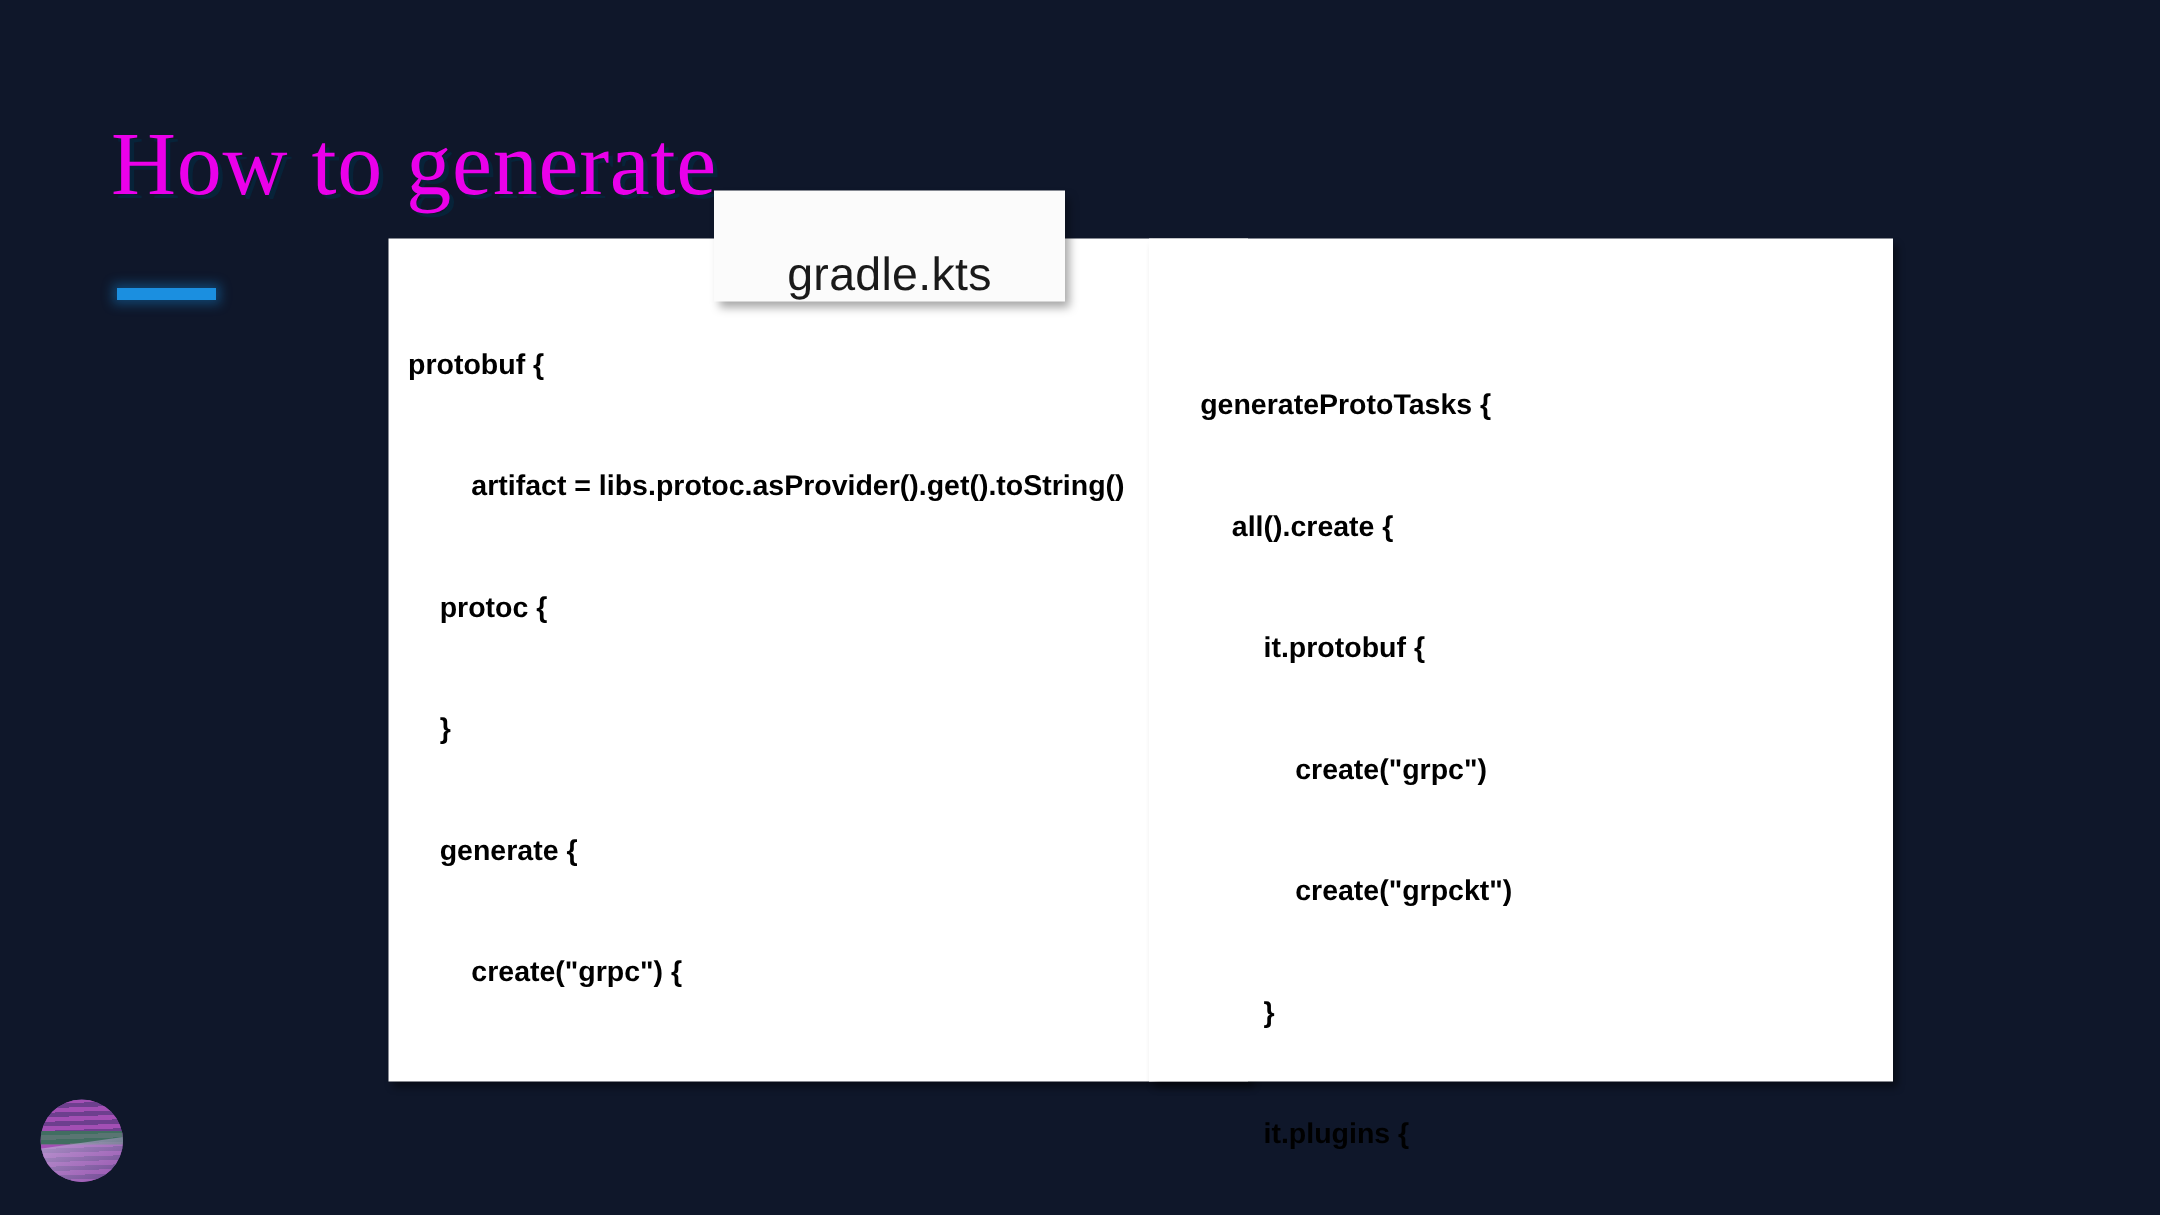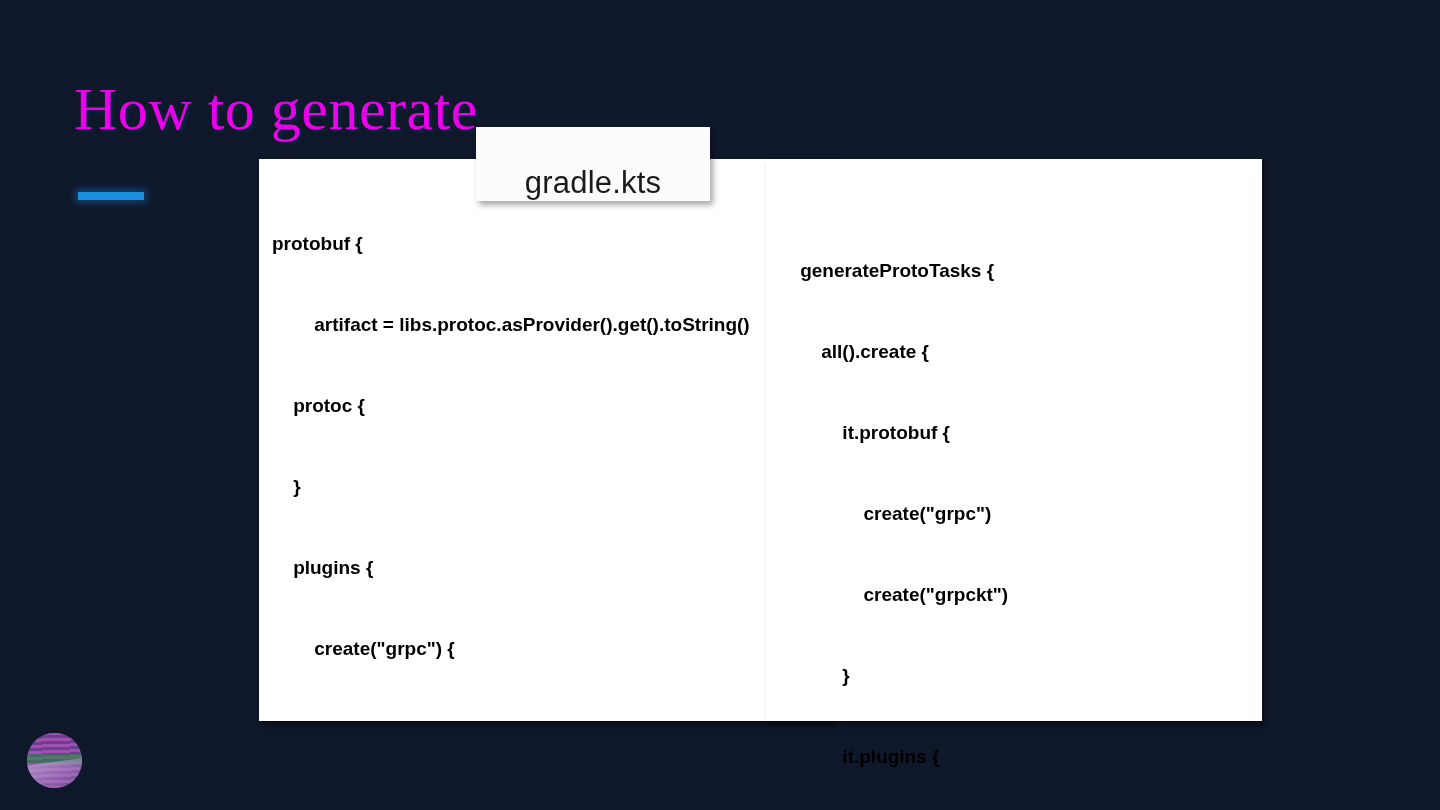--- a/index.html
+++ b/index.html
@@ -164,21 +164,21 @@
   <h1 class="slide-title">How to generate</h1>
 
   <div class="accent-bar"></div>
 
   <div class="panel panel-left">
     <div class="code">
       <span class="code-line">protobuf {</span>
       <span class="code-line">        artifact = libs.protoc.asProvider().get().toString()</span>
       <span class="code-line">    protoc {</span>
       <span class="code-line">    }</span>
-      <span class="code-line">    plugins {</span>
+      <span class="code-line">    generate {</span>
       <span class="code-line">        create("grpc") {</span>
       
       
       
       
       
     </div>
   </div>
 
   <div class="panel panel-right">

